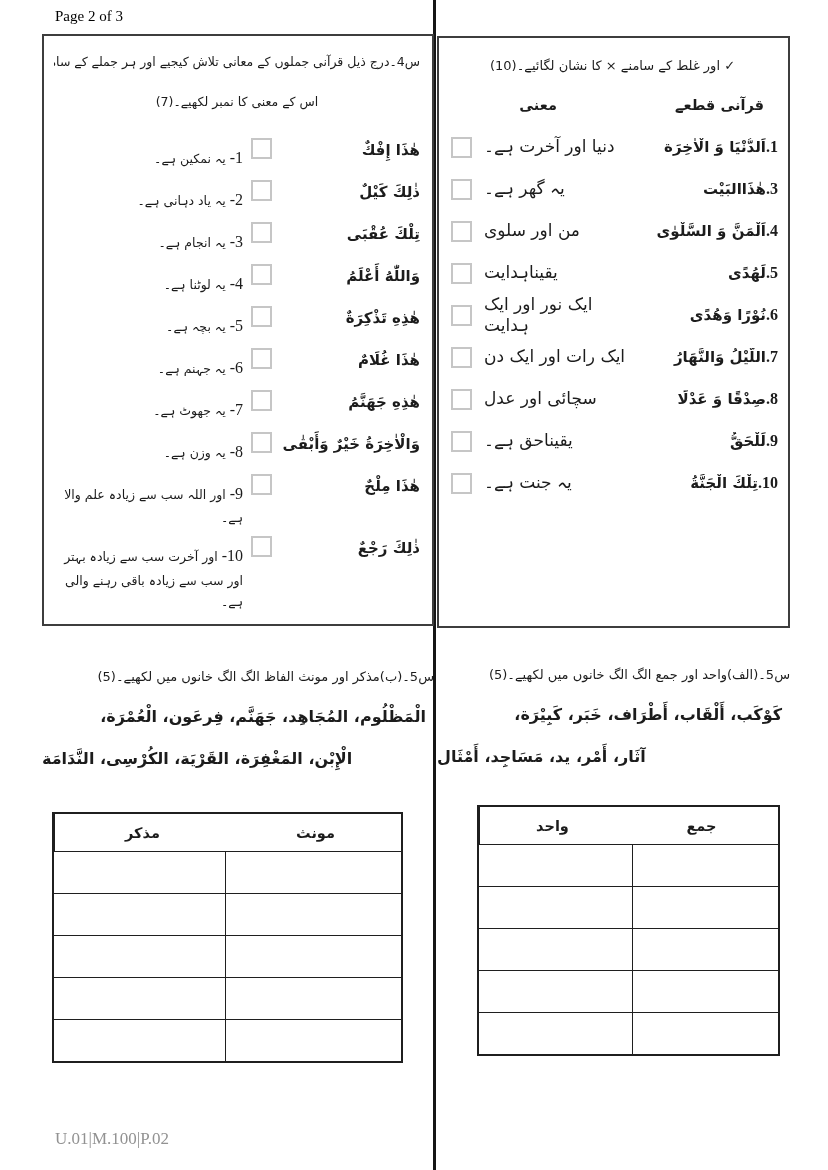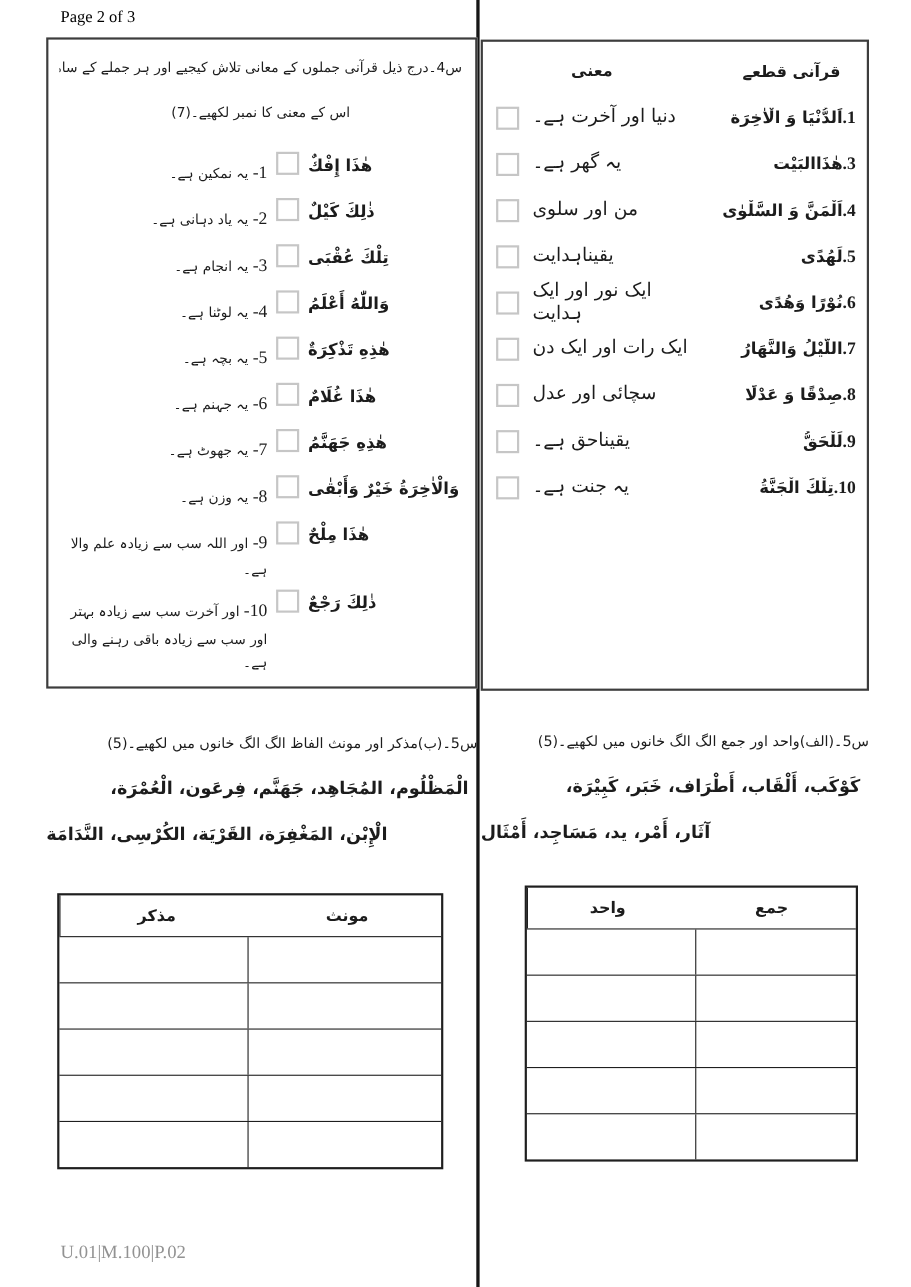--- a/index.html
+++ b/index.html
@@ -27,21 +27,21 @@
   .colhead .c2{flex:1;text-align:center;}
 
   .q3-rows{margin-top:2px;}
   .q3-row{display:flex;direction:rtl;align-items:center;height:42px;}
   .q3-phrase{width:45%;font-weight:bold;font-size:15px;text-align:right;white-space:nowrap;
              overflow:hidden;}
   .q3-meaning{flex:1;font-size:17px;text-align:left;padding-left:8px;line-height:1.25;}
 
   .q4-rows{margin-top:16px;}
   .q4-row{display:flex;direction:rtl;align-items:flex-start;margin-bottom:8px;min-height:34px;}
-  .q4-phrase{min-width:140px;font-weight:bold;font-size:15px;text-align:left;
+  .q4-phrase{min-width:140px;font-weight:bold;font-size:15px;text-align:right;
              white-space:nowrap;padding-top:3px;}
   .q4-meaning{flex:1;font-size:12.5px;text-align:right;padding-top:6px;padding-left:4px;
               line-height:1.7;}
 
   .num{font-family:"Liberation Serif",serif;font-size:16px;}
 
   .checkbox{width:21px;height:21px;border:2px solid #c6c6c6;background:#fff;flex:0 0 auto;
             margin:0 8px;box-sizing:border-box;}
   .q3-row .checkbox{margin:0 4px 0 4px;}
 
@@ -136,20 +136,21 @@
       </div>
       <div class="q4-row">
         <div class="q4-phrase">ذٰلِكَ رَجْعٌ</div>
         <div class="checkbox"></div>
         <div class="q4-meaning"><span class="num">10-</span> <span>اور آخرت سب سے زیادہ بہتر اور سب سے زیادہ باقی رہنے والی ہے۔</span></div>
       </div>
     </div>
   </div>
 
   <div class="qbox q3-box">
+    <div class="h-line h-center">✓ اور غلط کے سامنے × کا نشان لگائیے۔(10)</div>
 
     <div class="colhead">
       <div class="c1">قرآنی قطعے</div>
       <div class="c2">معنی</div>
     </div>
 
     <div class="q3-rows">
       <div class="q3-row">
         <div class="q3-phrase"><span class="num">1.</span><span>اَلدُّنْيَا وَ الْاٰخِرَة</span></div>
         <div class="q3-meaning">دنیا اور آخرت ہے۔</div>

